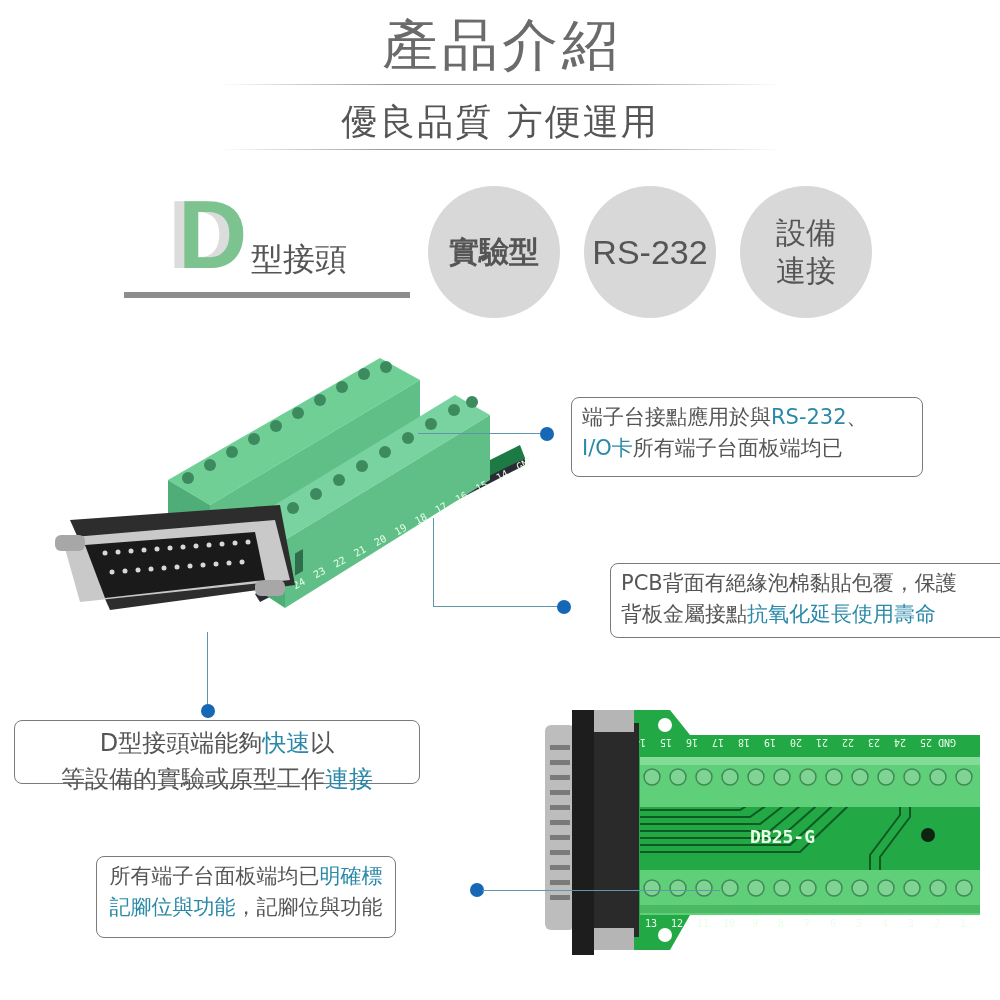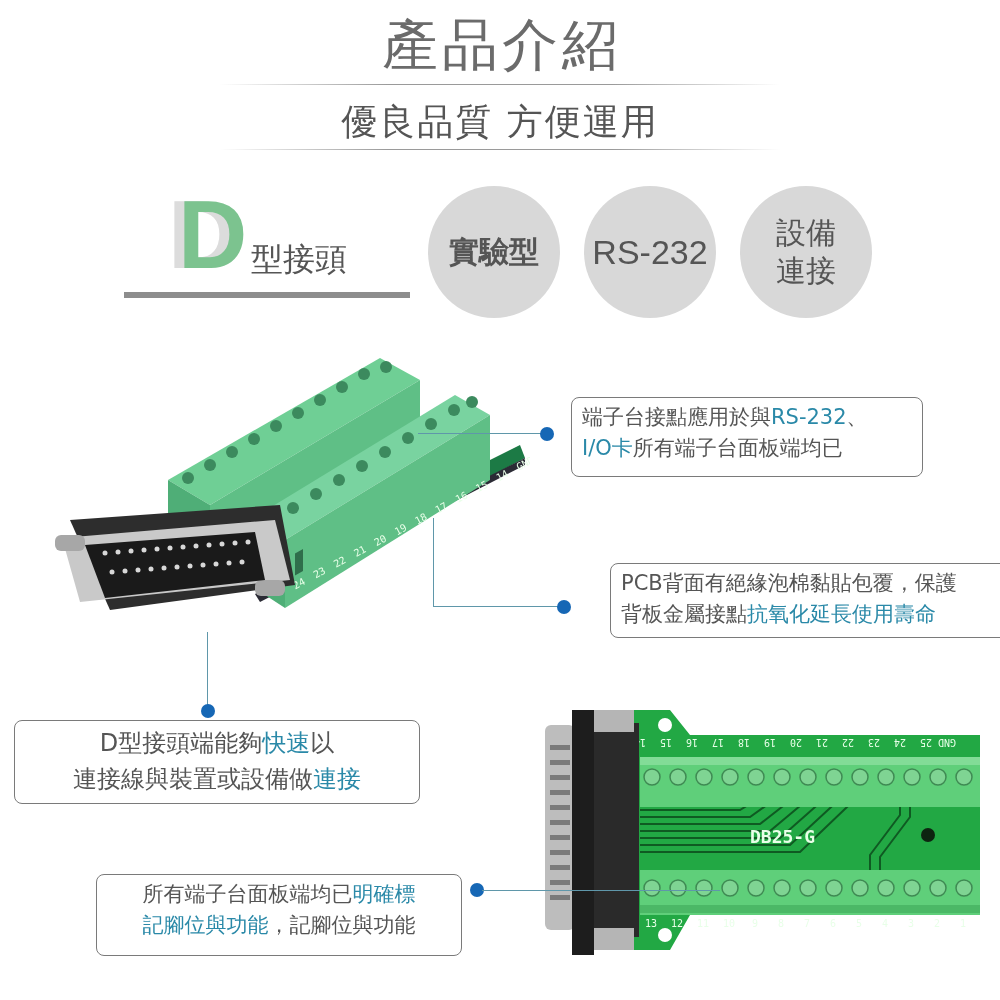--- a/index.html
+++ b/index.html
@@ -19,22 +19,22 @@
 
   .circle { position: absolute; width: 132px; height: 132px; border-radius: 50%; background: #d8d8d8; display: flex; flex-direction: column; align-items: center; justify-content: center; color: #555; font-size: 30px; line-height: 38px; text-align: center; }
   .c1 { left: 428px; top: 186px; font-weight: bold; }
   .c2 { left: 584px; top: 186px; font-family: "Liberation Sans", sans-serif; font-size: 34px; }
   .c3 { left: 740px; top: 186px; text-align: right; }
 
   .callout { position: absolute; border: 1.5px solid #7a7a7a; border-radius: 8px; background: #fff; font-size: 21px; color: #555; line-height: 31px; padding: 4px 10px; }
   .callout .hl { color: #2a89a8; }
   .co1 { left: 571px; top: 397px; width: 352px; height: 80px; }
   .co2 { left: 579px; top: 563px; width: 436px; height: 75px; margin-left: 31px; }
-  .co3 { left: 14px; top: 720px; width: 406px; height: 84px; text-align: center; font-size: 24px; line-height: 36px; }
-  .co4 { left: 96px; top: 874px; width: 366px; height: 82px; text-align: center; }
+  .co3 { left: 14px; top: 720px; width: 406px; height: 64px; text-align: center; font-size: 24px; line-height: 36px; }
+  .co4 { left: 96px; top: 856px; width: 300px; height: 82px; text-align: center; }
 
   .line { position: absolute; background: #5f97aa; }
   .dot { position: absolute; width: 14px; height: 14px; border-radius: 50%; background: #1667b5; }
 
   
   .prod1 { position: absolute; left: 50px; top: 340px; width: 480px; height: 300px; }
   
   .prod2 { position: absolute; left: 540px; top: 705px; width: 440px; height: 250px; }
   .pin-label { font-family: "DejaVu Sans Mono", monospace; font-size: 10px; fill: #e8ffe8; }
   .db25-text { font-family: "DejaVu Sans Mono", monospace; font-size: 18px; fill: #e8ffe8; font-weight: bold; }
@@ -278,19 +278,19 @@
   <span class="hl">I/O卡</span><span>所有端子台面板端均已</span>
 </div>
 
 <div class="callout co2">
   <span>PCB背面有絕緣泡棉黏貼包覆，保護</span><br>
   <span>背板金屬接點</span><span class="hl">抗氧化延長使用壽命</span>
 </div>
 
 <div class="callout co3">
   <span>D型接頭端能夠</span><span class="hl">快速</span><span>以</span><br>
-  <span>連接線與裝置或設備做</span><span class="hl">連接</span>
+  <span>等設備的實驗或原型工作</span><span class="hl">連接</span>
 </div>
 
 <div class="callout co4">
   <span>所有端子台面板端均已</span><span class="hl">明確標</span><br>
   <span class="hl">記腳位與功能</span><span>，記腳位與功能</span>
 </div>
 
 </body></html>

